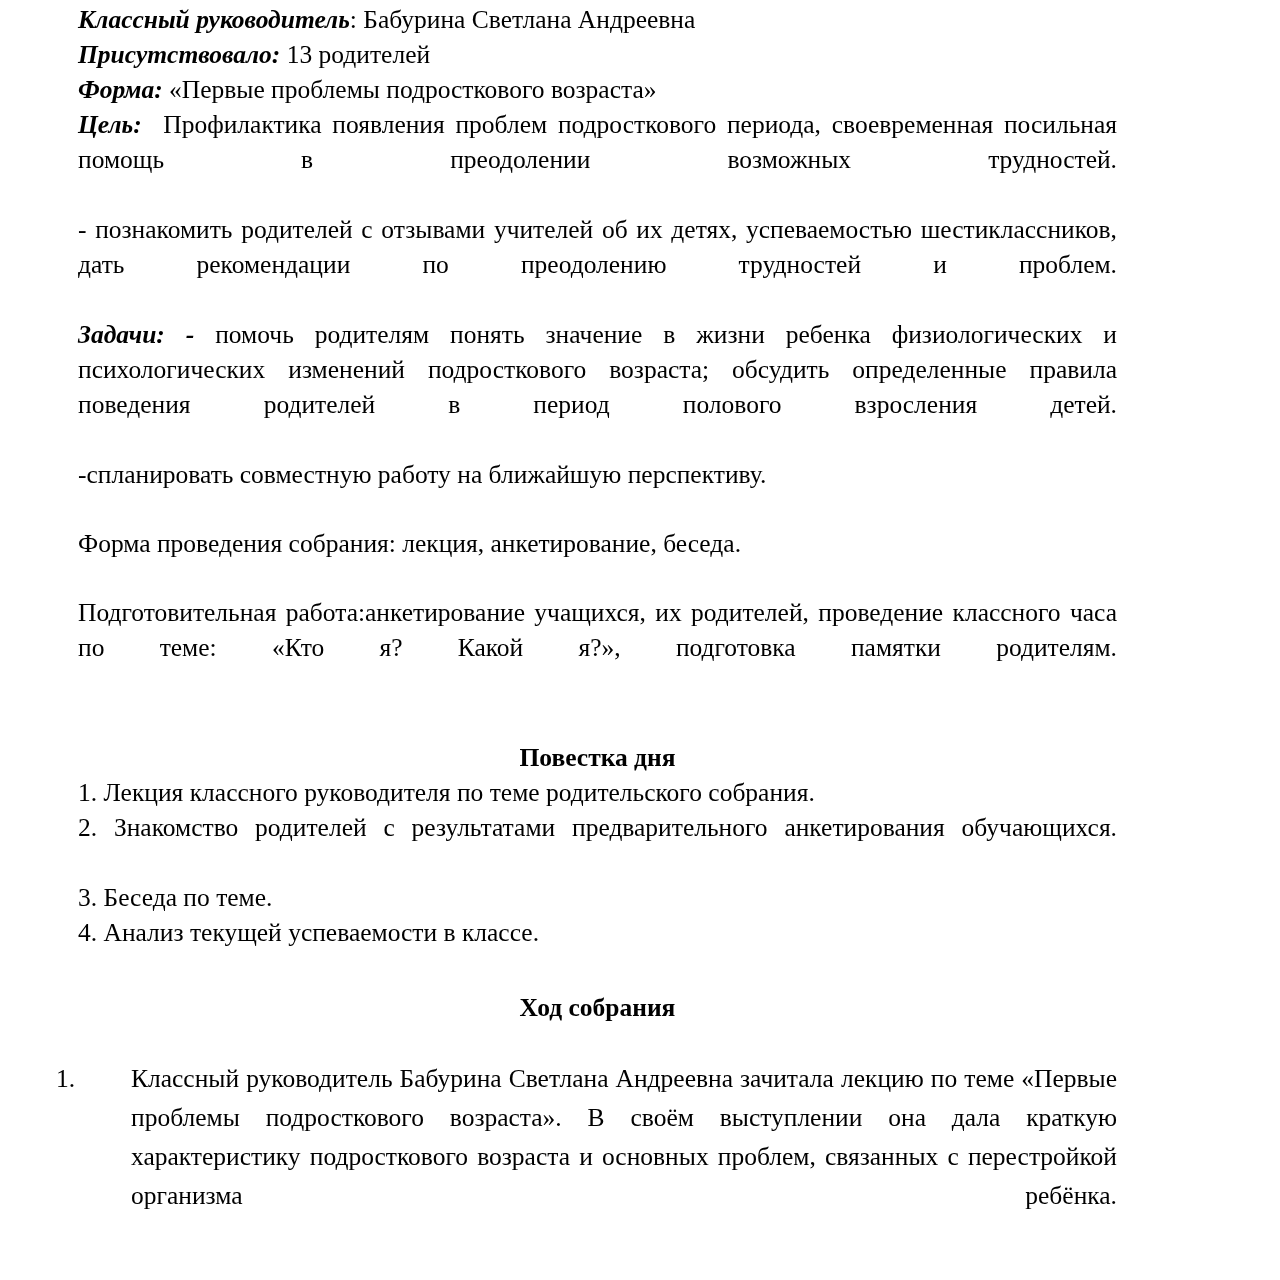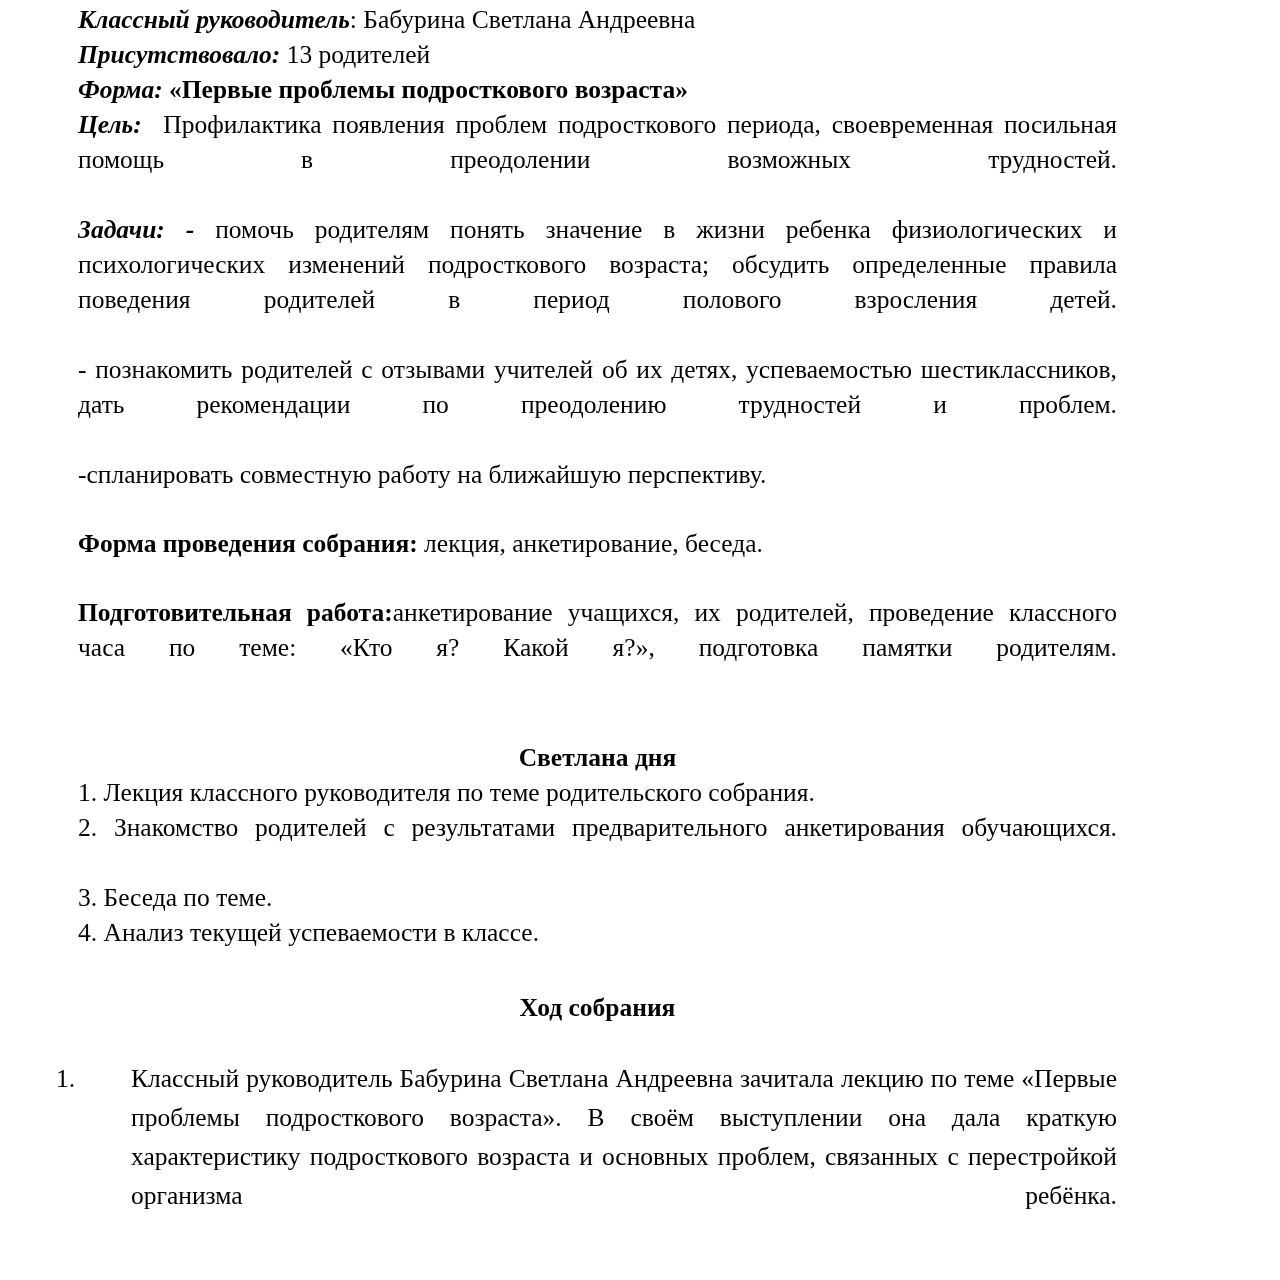--- a/index.html
+++ b/index.html
@@ -37,21 +37,21 @@
     hyphens: none;
   }
   p.jfull {
     text-align: justify;
   }
   p.jfull::after {
     content: "";
     display: inline-block;
     width: 100%;
   }
-  .b  { font-weight: bold; }
+  .b  { font-weight: normal; }
   .bi { font-weight: bold; font-style: italic; }
   .gap-lg { height: 34px; }
   .gap-xl { height: 40px; }
 
   h2.heading {
     margin: 0;
     padding: 0;
     font-size: 25.5px;
     line-height: 35px;
     font-weight: bold;
@@ -97,38 +97,38 @@
   <div class="doc">
 
     <p><span class="bi">Классный руководитель</span><span>: </span><span>Бабурина Светлана Андреевна</span></p>
 
     <p><span class="bi">Присутствовало:</span><span> </span><span>13 родителей</span></p>
 
     <p><span class="bi">Форма:</span><span> </span><span class="b">«Первые проблемы подросткового возраста»</span></p>
 
     <p class="jfull"><span class="bi">Цель:</span>&nbsp;&nbsp;<span>Профилактика появления проблем подросткового периода, своевременная посильная помощь в преодолении  возможных  трудностей.</span></p>
 
+    <p class="jfull"><span>- познакомить родителей с отзывами учителей об их детях, успеваемостью шестиклассников, дать рекомендации по преодолению трудностей и проблем.</span></p>
+
     <p class="jfull"><span class="bi">Задачи:  -</span>&nbsp;<span>помочь родителям понять значение в жизни ребенка физиологических и психологических изменений подросткового возраста; обсудить определенные правила поведения родителей в период полового взросления детей.</span></p>
-
-    <p class="jfull"><span>- познакомить родителей с отзывами учителей об их детях, успеваемостью шестиклассников, дать рекомендации по преодолению трудностей и проблем.</span></p>
 
 
     <p><span>-спланировать совместную работу на ближайшую перспективу.</span></p>
 
     <div class="gap-lg"></div>
 
     <p><span class="b">Форма проведения собрания:</span><span> лекция, анкетирование, беседа.</span></p>
 
     <div class="gap-lg"></div>
 
     <p class="jfull"><span class="b">Подготовительная      работа:</span><span>анкетирование учащихся, их родителей, проведение классного часа по теме: «Кто я? Какой я?», подготовка памятки родителям.</span></p>
 
     <div class="gap-xl"></div>
 
-    <h2 class="heading">Светлана дня</h2>
+    <h2 class="heading">Повестка дня</h2>
 
     <p><span>1. Лекция  классного руководителя по теме родительского собрания.</span></p>
 
     <p class="jfull"><span>2. Знакомство родителей с результатами предварительного анкетирования обучающихся.</span></p>
 
     <p><span>3. Беседа по теме.</span></p>
 
     <p><span>4. Анализ текущей успеваемости в классе.</span></p>
 
 

